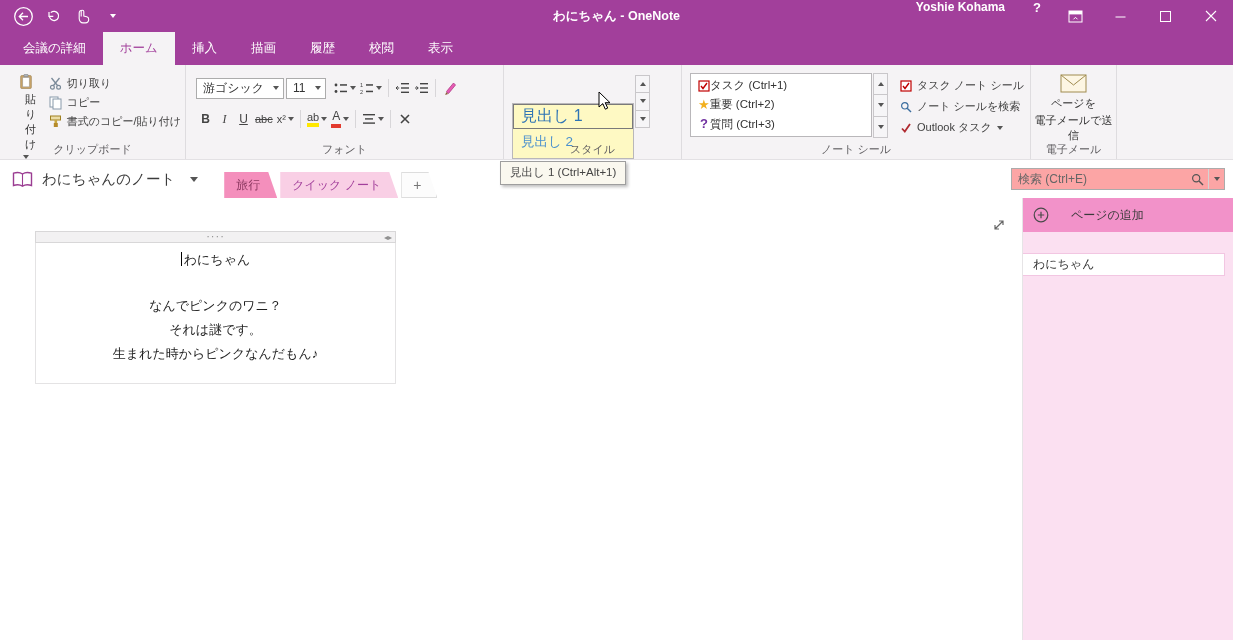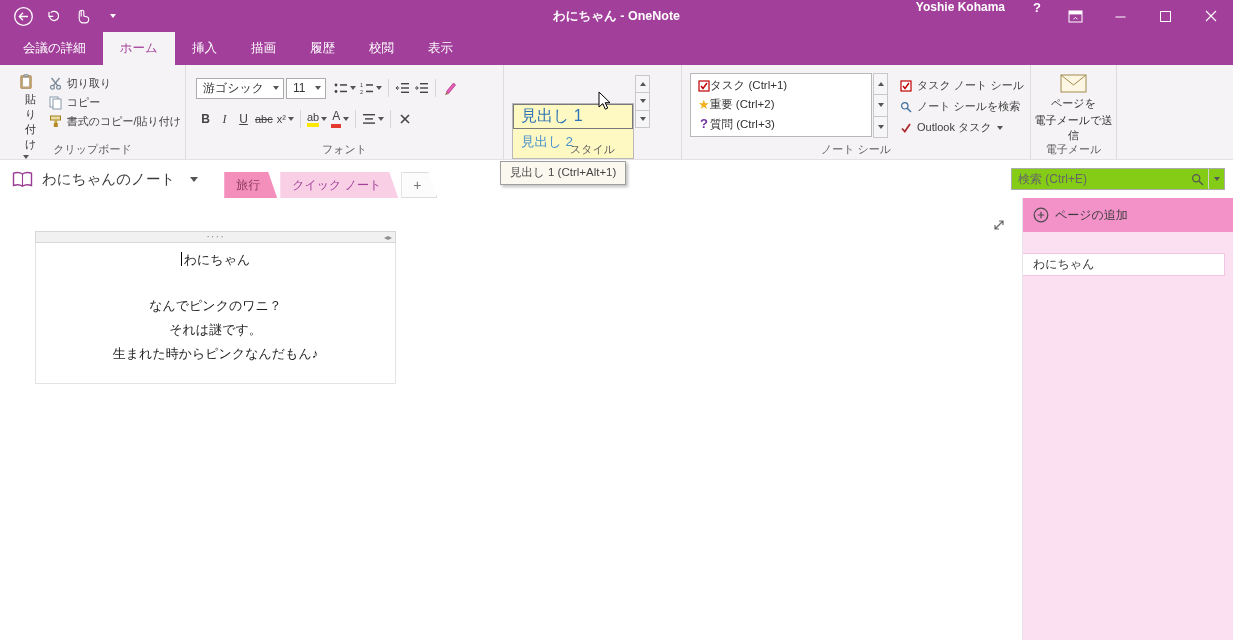--- a/index.html
+++ b/index.html
@@ -81,42 +81,42 @@
   .navbar{ height:38px; display:flex; align-items:center; padding-left:12px; background:#fff; }
   .nb-book{ margin-right:9px; display:flex; }
   .nb-name{ font-size:14.5px; color:#3B3B3B; display:flex; align-items:center; gap:15px; margin-right:26px; cursor:default; }
   .dcrt{ width:0; height:0; border-left:4.5px solid transparent; border-right:4.5px solid transparent; border-top:5px solid #555; }
   .sections{ display:flex; align-self:flex-end; gap:3px; height:26px; }
   .stab{ padding:0 17px 0 12px; display:flex; align-items:center; font-size:12px; cursor:default;
          clip-path:polygon(0 0, calc(100% - 9px) 0, 100% 100%, 0 100%); }
   .stab.travel{ background:#F48FBC; color:#8E3A62; }
   .stab.quick{ background:#F9CFE5; color:var(--purple); }
   .stab.add{ background:#FCFCFC; color:#777; border:1px solid #DDDDDD; padding:0 15px 0 11px; font-size:14px; }
-  .searchbox{ margin-left:auto; margin-right:8px; width:214px; height:22px; border:1px solid #ABABAB; background:#84cc16; display:flex; align-items:center; }
+  .searchbox{ margin-left:auto; margin-right:8px; width:214px; height:22px; border:1px solid #ABABAB; background:#fca5a5; display:flex; align-items:center; }
   .searchbox input{ flex:1; min-width:0; border:0; outline:none; padding:0 6px; font-size:12px; font-family:inherit; color:#333; background:transparent; }
   .searchbox input::placeholder{ color:#666; }
   .search-ic{ width:22px; display:flex; justify-content:center; cursor:default; }
   .search-sep{ width:1px; height:20px; background:#D4D4D4; }
   .search-crt{ width:15px; display:flex; justify-content:center; cursor:default; }
 
   
   .workspace{ height:442px; display:flex; }
   .canvas{ flex:1; position:relative; background:#fff; }
   .expand{ position:absolute; top:20px; right:16px; cursor:default; }
   .outline{ position:absolute; left:35px; top:33px; width:361px; }
   .o-handle{ height:12px; background:#F2F1F2; border:1px solid #D8D7D8; position:relative; cursor:default; }
   .o-dots{ position:absolute; left:0; right:0; top:-1px; text-align:center; color:#8F8F8F; font-size:11px; letter-spacing:1px; line-height:11px; }
   .o-resize{ position:absolute; right:3px; top:1px; color:#8F8F8F; font-size:8px; line-height:9px; }
   .o-body{ border:1px solid #E4E3E4; border-top:0; background:#fff; text-align:center; padding:5px 8px 17px; }
   .n-title,.n-line{ font-size:13px; color:#1F1F1F; line-height:24px; }
   .n-blank{ height:22px; }
   .t-cursor{ display:inline-block; width:1px; height:14px; background:#000; vertical-align:-2px; margin-right:2px; }
 
   .pagepanel{ width:211px; display:flex; flex-direction:column; border-left:1px solid #E6E4E6; }
-  .pp-header{ height:34px; background:#F292C9; display:flex; align-items:center; gap:6px; padding-left:10px; font-size:12px; color:#3A3A3A; cursor:default; }
+  .pp-header{ height:34px; background:#F292C9; display:flex; align-items:center; gap:22px; padding-left:10px; font-size:12px; color:#3A3A3A; cursor:default; }
   .pp-list{ flex:1; background:#FBE0F1; padding-top:21px; }
   .pp-item{ height:23px; background:#fff; border:1px solid #F2C6E2; border-left:0; margin-right:8px; display:flex; align-items:center; padding-left:10px; font-size:12px; color:#333; cursor:default; }
 
   
   .tooltip{ position:absolute; left:500px; top:161px; background:#FAF8EF; border:1px solid #9E9E9E;
             box-shadow:2px 2px 3px rgba(0,0,0,.25); padding:3px 9px 4px; font-size:11.5px; color:#444;
             white-space:nowrap; z-index:40; }
   .cursor{ position:absolute; left:598px; top:91px; z-index:50; pointer-events:none; }
 </style>
 </head>

